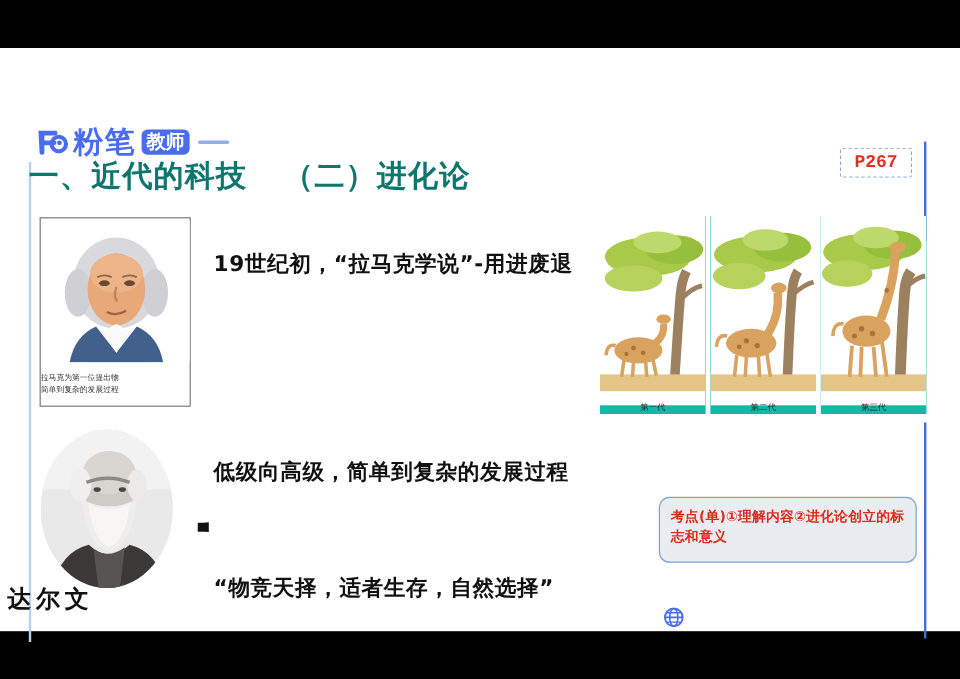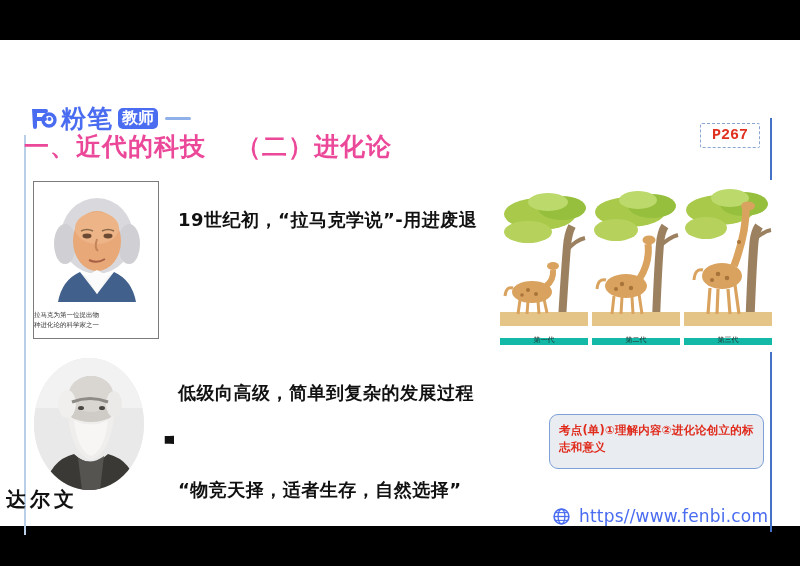--- a/index.html
+++ b/index.html
@@ -50,21 +50,21 @@
     border-radius:5px;padding:2px 4px 3px 4px;line-height:1;margin-left:2px;
   }
   .logo-tail{
     width:26px;height:3px;background:#8fb0e8;margin-left:4px;border-radius:2px;
   }
 
   
   .headline{
     position:absolute;left:24px;top:90px;width:420px;
     font-family:"DejaVu Sans","Liberation Sans",sans-serif;
-    font-size:25px;font-weight:700;color:#ec4899;
+    font-size:25px;font-weight:700;color:#0f766e;
     letter-spacing:1px;white-space:nowrap;
   }
   .headline .sec{margin-left:30px;}
 
   
   .page-badge{
     position:absolute;left:700px;top:83px;
     border:1px dashed #8aa6d0;
     color:#e03020;font-size:15px;font-weight:700;
     padding:3px 11px;border-radius:2px;
@@ -207,21 +207,21 @@
           <path d="M55 76 q8 4 16 -1" stroke="#a75f45" stroke-width="2" fill="none"></path>
 
           <path d="M45 88 q18 12 36 0 l6 30 H39 Z" fill="#f4f4f4"></path>
 
           <path d="M24 118 q4 -22 22 -30 l17 22 l17 -22 q18 8 22 30 Z" fill="#41618c"></path>
           <path d="M52 92 l11 18 l11 -18 l-11 -6 Z" fill="#fbfbfb"></path>
         </svg>
       </div>
       <div class="portrait-caption">
         <div>拉马克为第一位提出物</div>
-        <div>种进化论的科学家之一</div>
+        <div>简单到复杂的发展过程</div>
       </div>
     </div>
 
     <div class="darwin-wrap">
       <div class="darwin-oval">
         <svg viewBox="0 0 110 132" width="110" height="132">
           <rect width="110" height="132" fill="#e9e9e9"></rect>
           <rect x="0" y="0" width="110" height="50" fill="#f2f2f2"></rect>
 
           <ellipse cx="57" cy="44" rx="24" ry="26" fill="#cfcbc6"></ellipse>
@@ -333,17 +333,16 @@
     <div class="footer">
       <span class="globe">
         <svg viewBox="0 0 17 17" width="17" height="17">
           <circle cx="8.5" cy="8.5" r="7.4" fill="none" stroke="#4a6cf0" stroke-width="1.6"></circle>
           <ellipse cx="8.5" cy="8.5" rx="3.4" ry="7.4" fill="none" stroke="#4a6cf0" stroke-width="1.3"></ellipse>
           <line x1="1.1" y1="8.5" x2="15.9" y2="8.5" stroke="#4a6cf0" stroke-width="1.3"></line>
           <line x1="2.6" y1="4.6" x2="14.4" y2="4.6" stroke="#4a6cf0" stroke-width="1.1"></line>
           <line x1="2.6" y1="12.4" x2="14.4" y2="12.4" stroke="#4a6cf0" stroke-width="1.1"></line>
         </svg>
       </span>
-      <span class="footer-url">https//www.fenbi.com</span>
     </div>
 
   </div>
 </div>
 
 </body></html>

